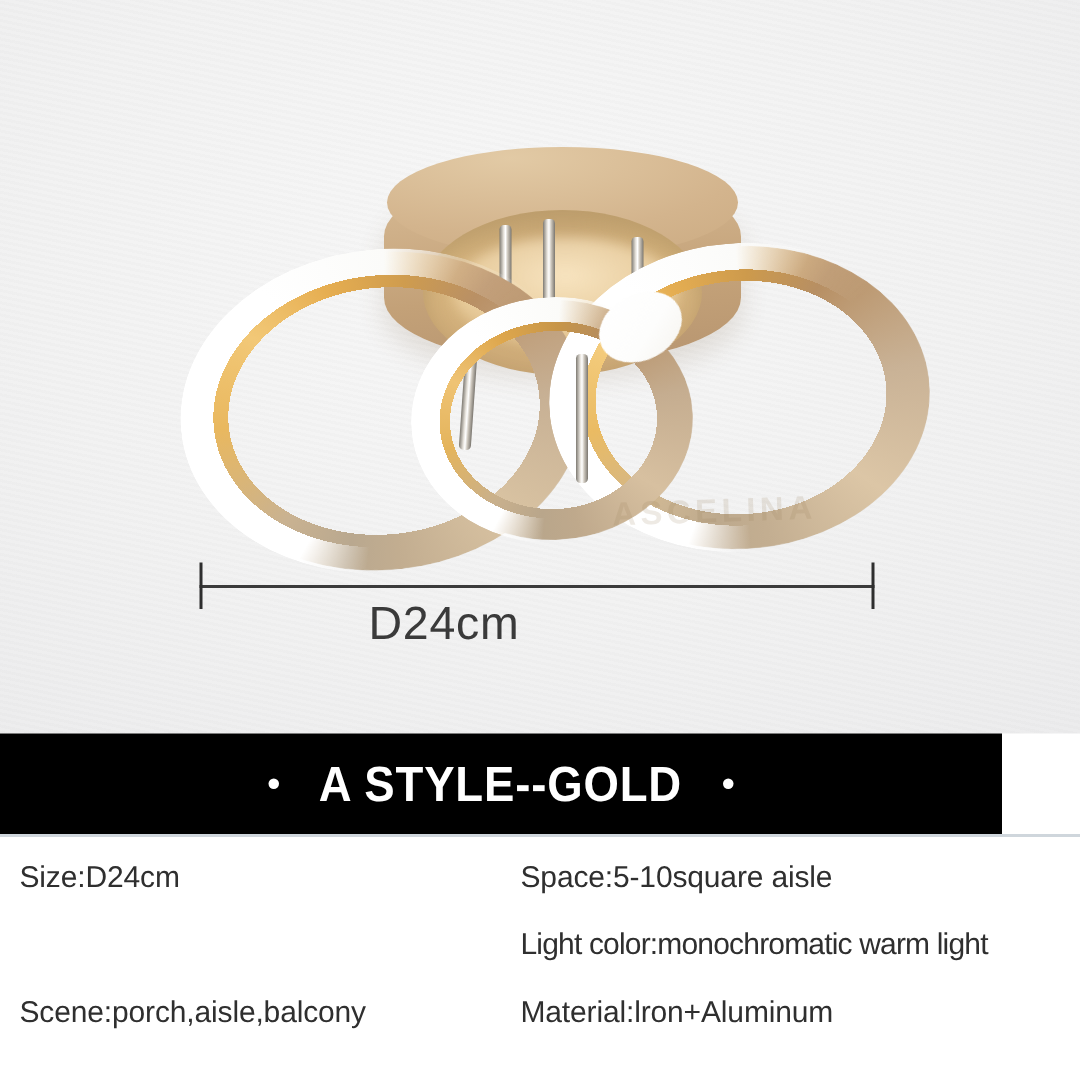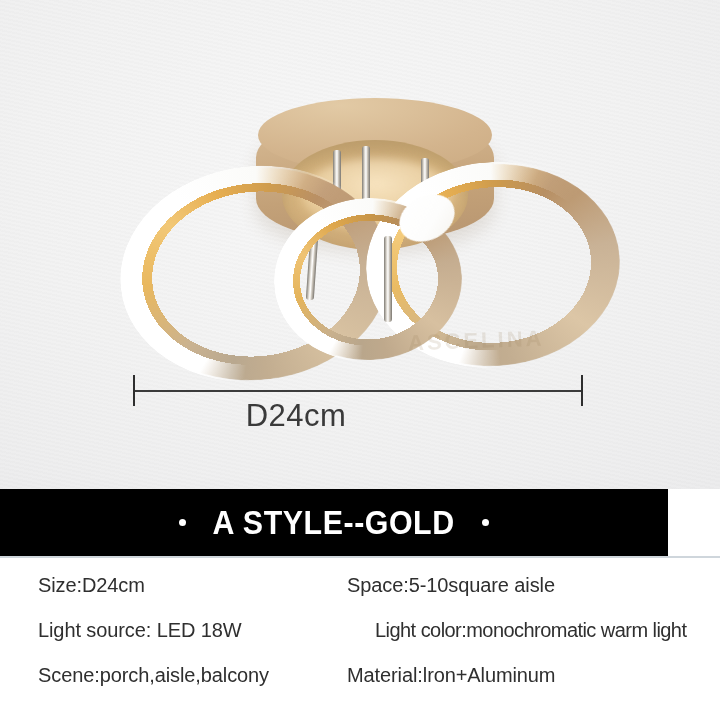--- a/index.html
+++ b/index.html
@@ -380,23 +380,23 @@
   .spec-row.r3 { top: 104px; }
 
   .spec-cell {
     position: absolute;
     font-size: 20px;
     color: #2f2f2f;
     white-space: nowrap;
     font-family: "Liberation Sans", sans-serif;
     letter-spacing: -0.1px;
   }
-  .spec-cell.col-left  { left: 13px; margin-left: 25px; }
+  .spec-cell.col-left  { left: 13px; }
   .spec-cell.col-right { left: 347px; }
-  .spec-cell.tight     { letter-spacing: -0.55px; margin-left: 28px; }
+  .spec-cell.tight     { letter-spacing: -0.55px; }
 </style>
 </head>
 <body>
 
 <div id="page">
 
   <div class="photo">
     <div class="photo-noise"></div>
 
     <div class="lamp">
@@ -451,21 +451,20 @@
   <div class="banner-underline"></div>
 
   <div class="specs">
 
     <div class="spec-row r1">
       <span class="spec-cell col-left">Size:D24cm</span>
       <span class="spec-cell col-right">Space:5-10square aisle</span>
     </div>
 
     <div class="spec-row r2">
-      <span class="spec-cell col-left">Light source: LED 18W</span>
       <span class="spec-cell col-right tight">Light color:monochromatic warm light</span>
     </div>
 
     <div class="spec-row r3">
       <span class="spec-cell col-right">Material:lron+Aluminum</span>
       <span class="spec-cell col-left">Scene:porch,aisle,balcony</span>
     </div>
 
   </div>
 

